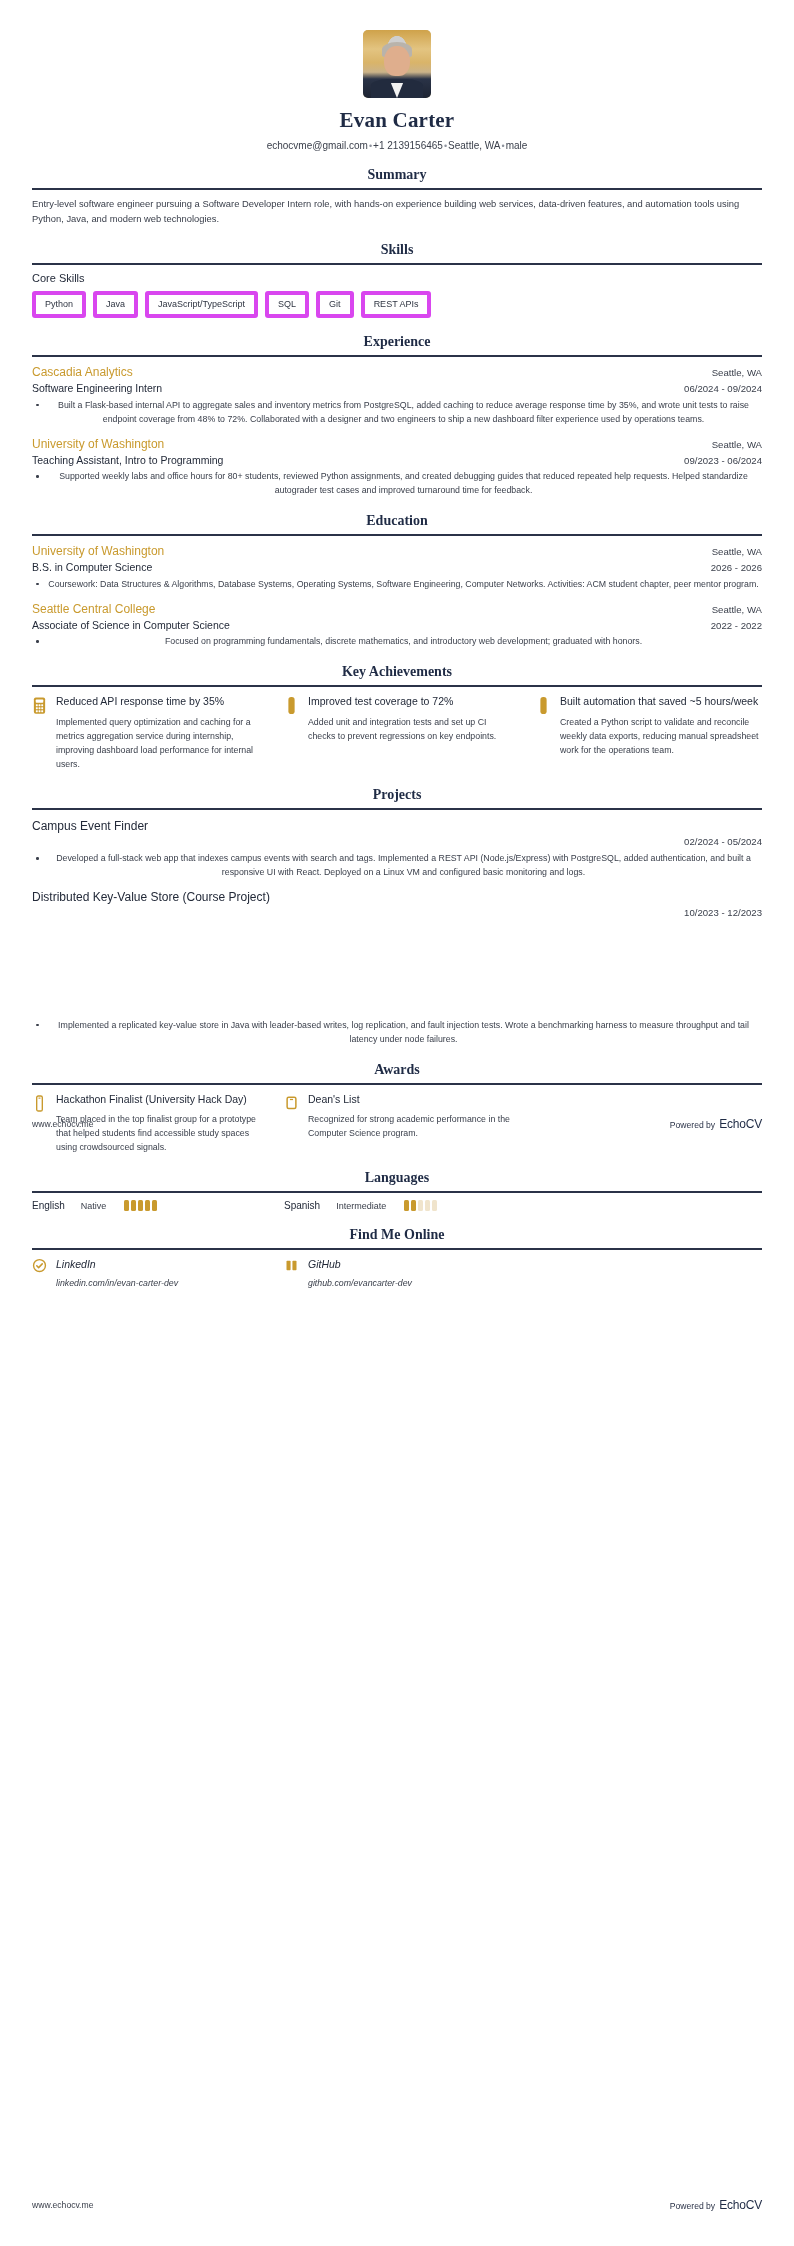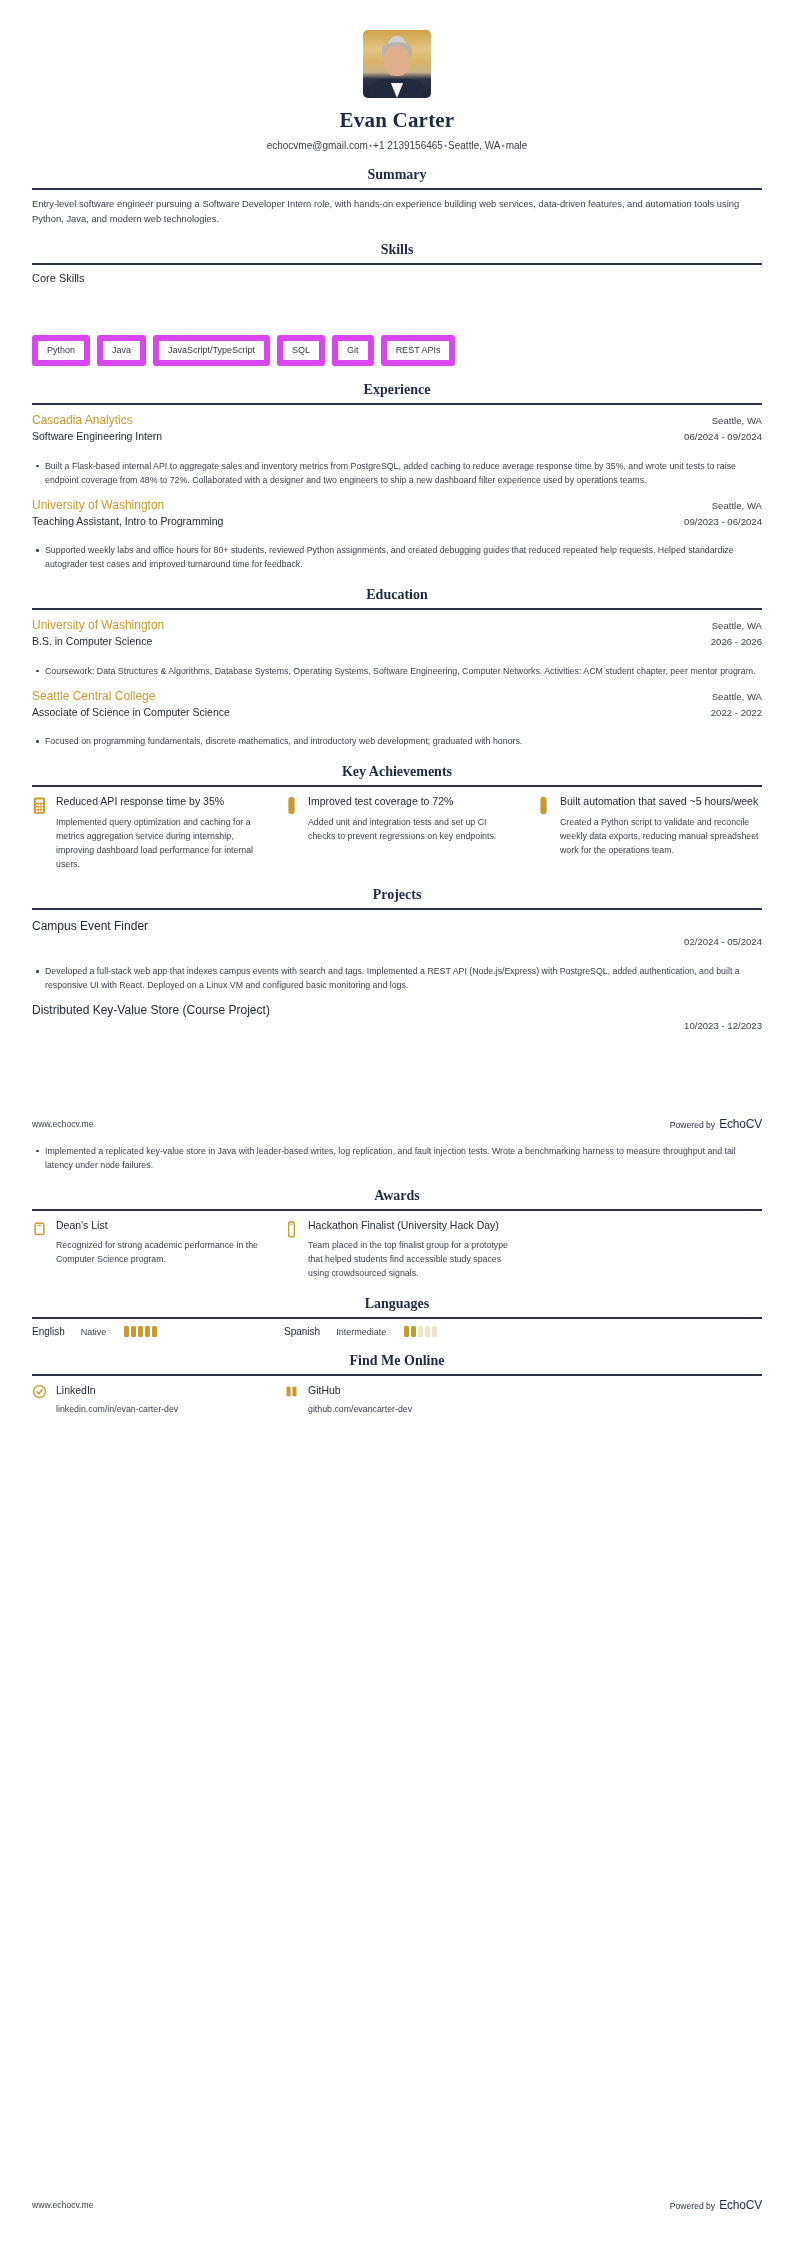--- a/index.html
+++ b/index.html
@@ -156,28 +156,27 @@
     font-size: 11px;
     color: #232a39;
     margin-bottom: 7px;
   }
   .chips {
     display: flex;
     flex-wrap: wrap;
     gap: 7px;
   }
   .chip {
-    border: 6px solid #d946ef;
+    border: 4px solid #d946ef;
     border-radius: 3px;
     padding: 4px 9px;
     font-size: 9px;
     color: #2f3542;
     background: #fff;
     line-height: 1.2;
-    margin-top: 44px;
   }
 
   
   .entry { margin-bottom: 10px; }
   .entry:last-child { margin-bottom: 2px; }
 
   .entry-row {
     display: flex;
     justify-content: space-between;
     align-items: baseline;
@@ -199,21 +198,22 @@
     line-height: 1.4;
   }
   .entry-date {
     font-size: 9.6px;
     color: #3b404c;
     white-space: nowrap;
   }
 
   ul.bullets {
     list-style: none;
-    margin-top: 15px;
+    margin-top: 2px;
+    text-align: center;
   }
   ul.bullets > li {
     position: relative;
     padding-left: 13px;
     font-size: 8.8px;
     line-height: 1.6;
     color: #3b404c;
     margin-bottom: 1px;
   }
   ul.bullets > li::before {
@@ -302,20 +302,21 @@
     border-radius: 1.5px;
     background: #f0e4cc;
   }
   .dot.on { background: #c99a2e; }
 
   
   .links-grid {
     display: grid;
     grid-template-columns: repeat(3, 1fr);
     gap: 0 26px;
+    font-style: italic;
   }
   .link-item { display: flex; gap: 9px; align-items: flex-start; }
   .link-icon {
     flex: 0 0 auto;
     width: 15px;
     height: 15px;
     margin-top: 1px;
     color: #c99a2e;
   }
   .link-icon svg { display: block; width: 100%; height: 100%; }
@@ -580,41 +581,41 @@
     </ul>
 
     <div class="section">
       <div class="section-title">Awards</div>
       <div class="section-rule"></div>
       <div class="section-body">
         <div class="cards two">
 
           <div class="card">
             <span class="card-icon">
+              <svg viewBox="0 0 24 30" fill="none" stroke="currentColor" stroke-width="2.2" aria-hidden="true">
+                <rect x="7.5" y="3" width="9" height="24" rx="2.5"></rect>
+                <line x1="10.4" y1="6.4" x2="13.6" y2="6.4" stroke-width="1.8"></line>
+              </svg>
+            </span>
+            <div>
+              <div class="card-title">Hackathon Finalist (University Hack Day)</div>
+              <div class="card-desc">Team placed in the top finalist group for a prototype that helped students find accessible study spaces using crowdsourced signals.</div>
+            </div>
+          </div>
+
+          <div class="card">
+            <span class="card-icon">
               <svg viewBox="0 0 24 30" fill="none" stroke="currentColor" stroke-width="2.4" aria-hidden="true">
                 <rect x="5" y="5" width="14" height="18" rx="2.5"></rect>
                 <line x1="9.5" y1="8.6" x2="14.5" y2="8.6" stroke-width="2"></line>
               </svg>
             </span>
             <div>
               <div class="card-title">Dean's List</div>
               <div class="card-desc">Recognized for strong academic performance in the Computer Science program.</div>
-            </div>
-          </div>
-
-          <div class="card">
-            <span class="card-icon">
-              <svg viewBox="0 0 24 30" fill="none" stroke="currentColor" stroke-width="2.2" aria-hidden="true">
-                <rect x="7.5" y="3" width="9" height="24" rx="2.5"></rect>
-                <line x1="10.4" y1="6.4" x2="13.6" y2="6.4" stroke-width="1.8"></line>
-              </svg>
-            </span>
-            <div>
-              <div class="card-title">Hackathon Finalist (University Hack Day)</div>
-              <div class="card-desc">Team placed in the top finalist group for a prototype that helped students find accessible study spaces using crowdsourced signals.</div>
             </div>
           </div>
 
           <div></div>
 
         </div>
       </div>
     </div>
 
     <div class="section">

